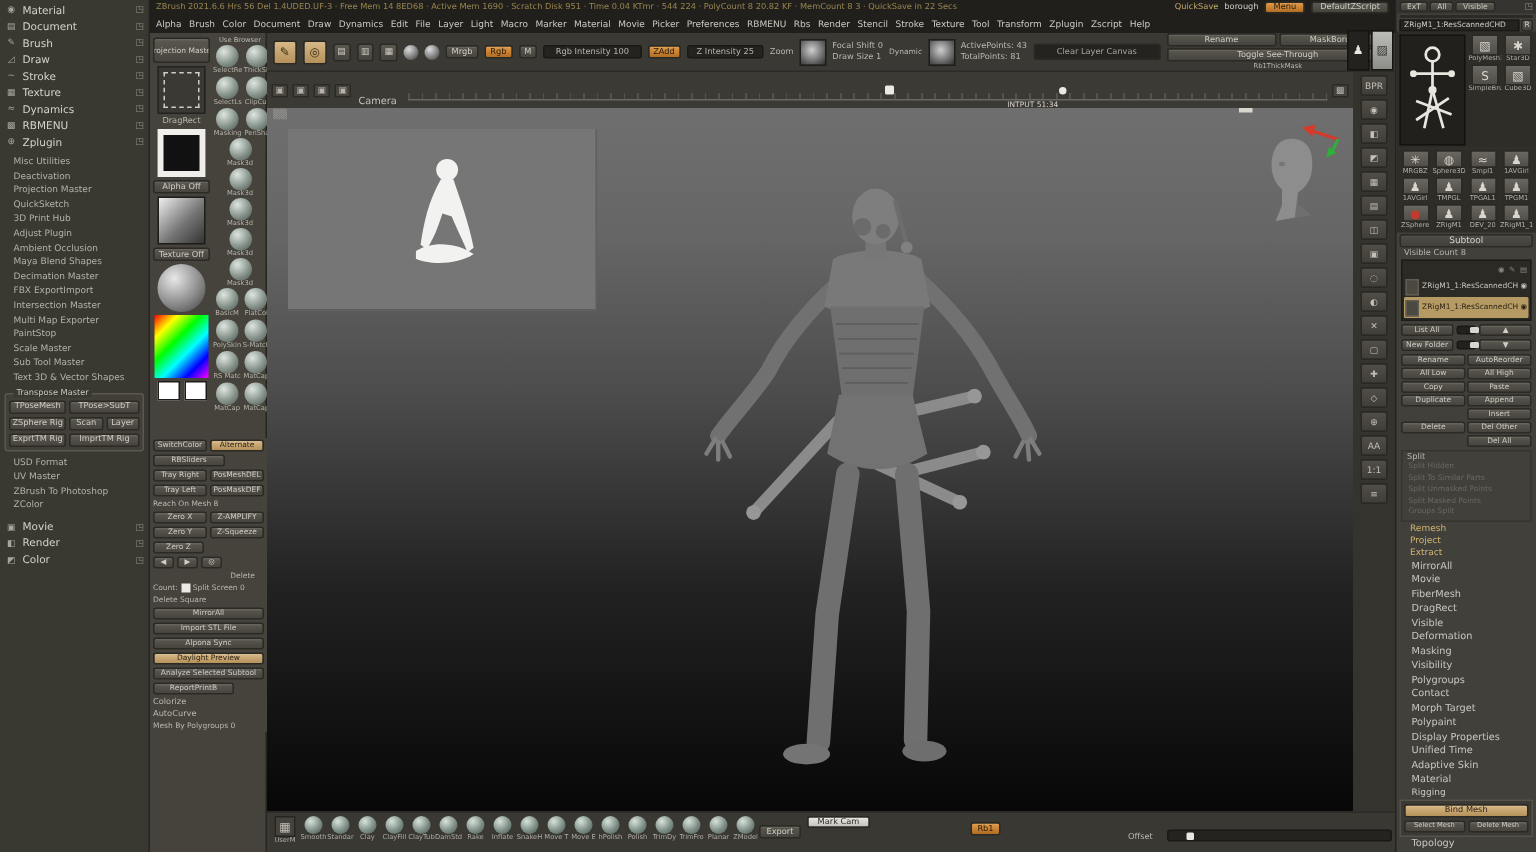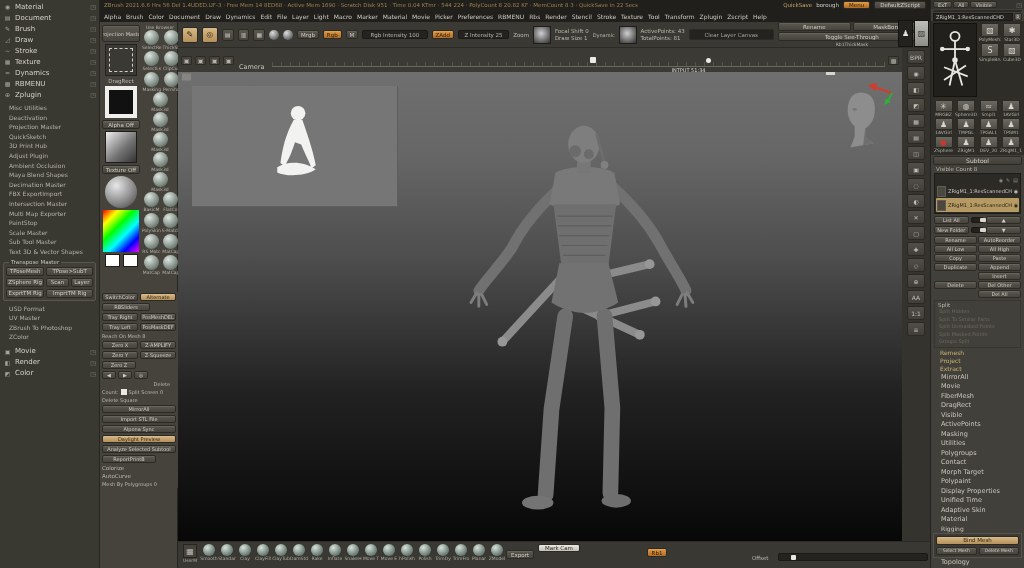--- a/index.html
+++ b/index.html
@@ -799,23 +799,23 @@
         <div class="tail-item">Remesh</div>
         <div class="tail-item">Project</div>
         <div class="tail-item">Extract</div>
       </div>
     <div>
         <div class="sec-item">MirrorAll</div>
         <div class="sec-item">Movie</div>
         <div class="sec-item">FiberMesh</div>
         <div class="sec-item">DragRect</div>
         <div class="sec-item">Visible</div>
-        <div class="sec-item">ActivePoints</div>
+        <div class="sec-item">Deformation</div>
         <div class="sec-item">Masking</div>
-        <div class="sec-item">Utilities</div>
+        <div class="sec-item">Visibility</div>
         <div class="sec-item">Polygroups</div>
         <div class="sec-item">Contact</div>
         <div class="sec-item">Morph Target</div>
         <div class="sec-item">Polypaint</div>
         <div class="sec-item">Display Properties</div>
         <div class="sec-item">Unified Time</div>
         <div class="sec-item">Adaptive Skin</div>
         <div class="sec-item">Material</div>
       </div>
     <div class="sec-item" style="height:8px;line-height:8px;font-size:6px">Rigging</div>

